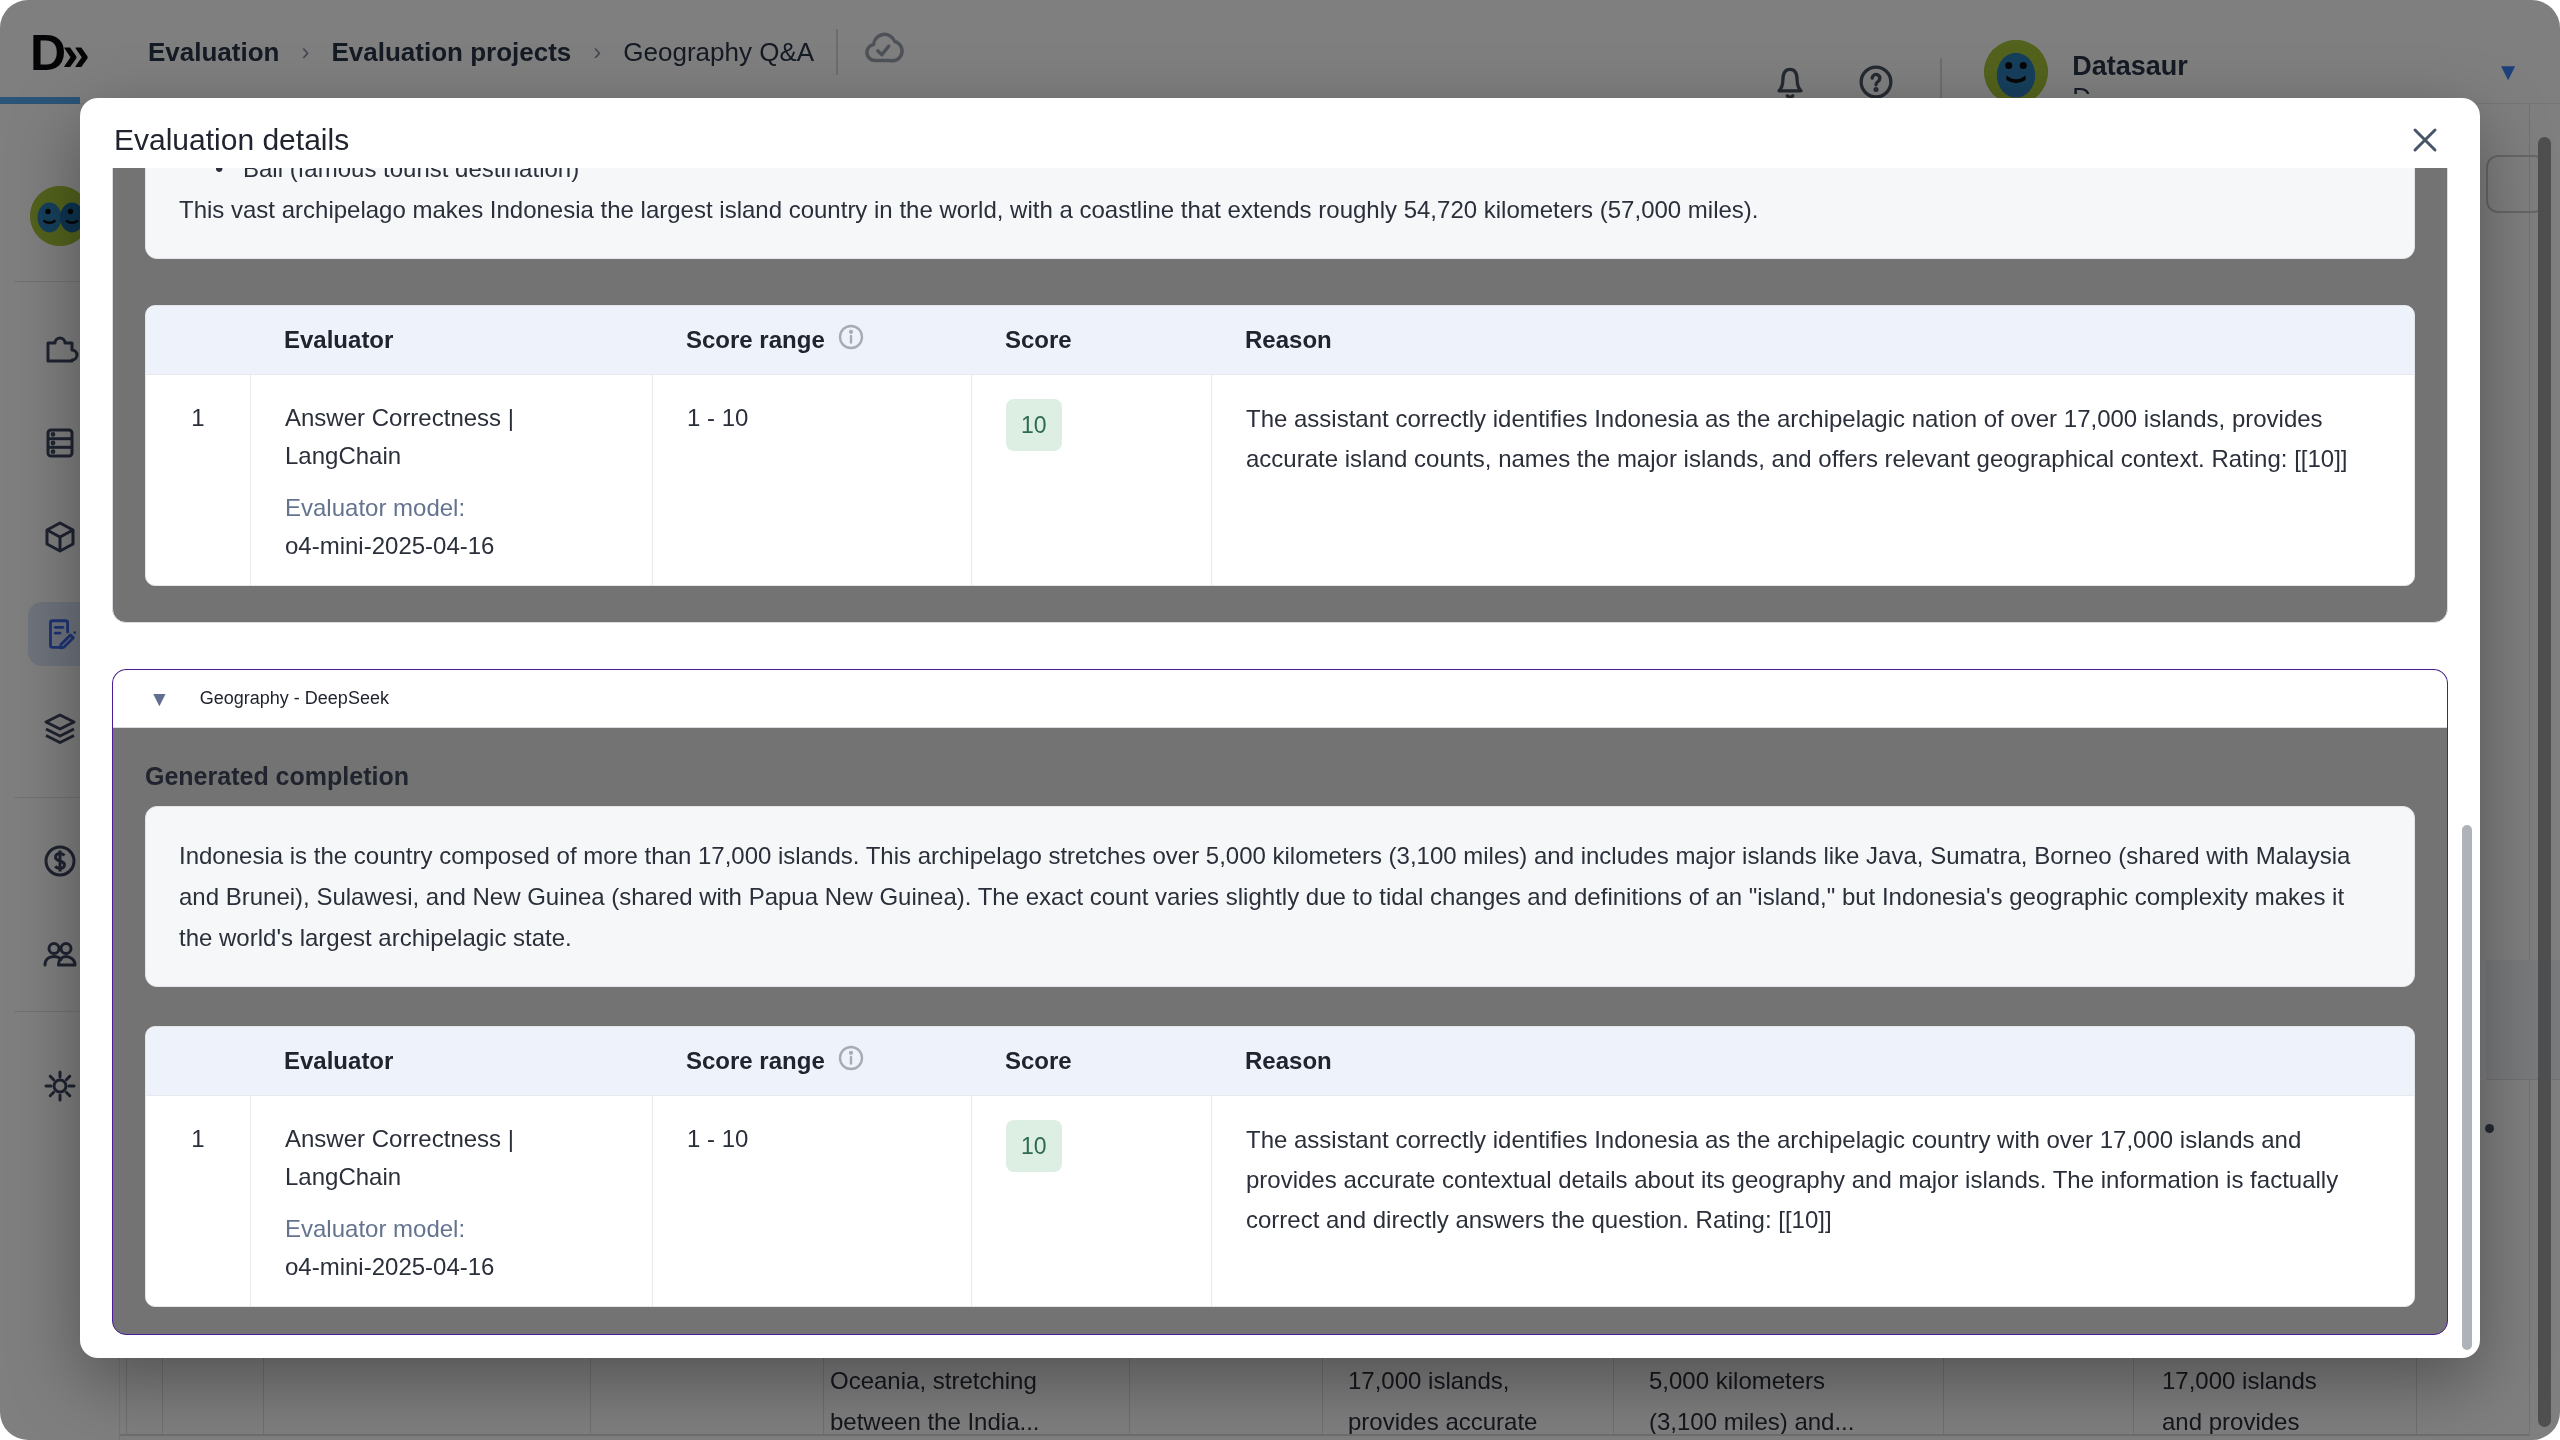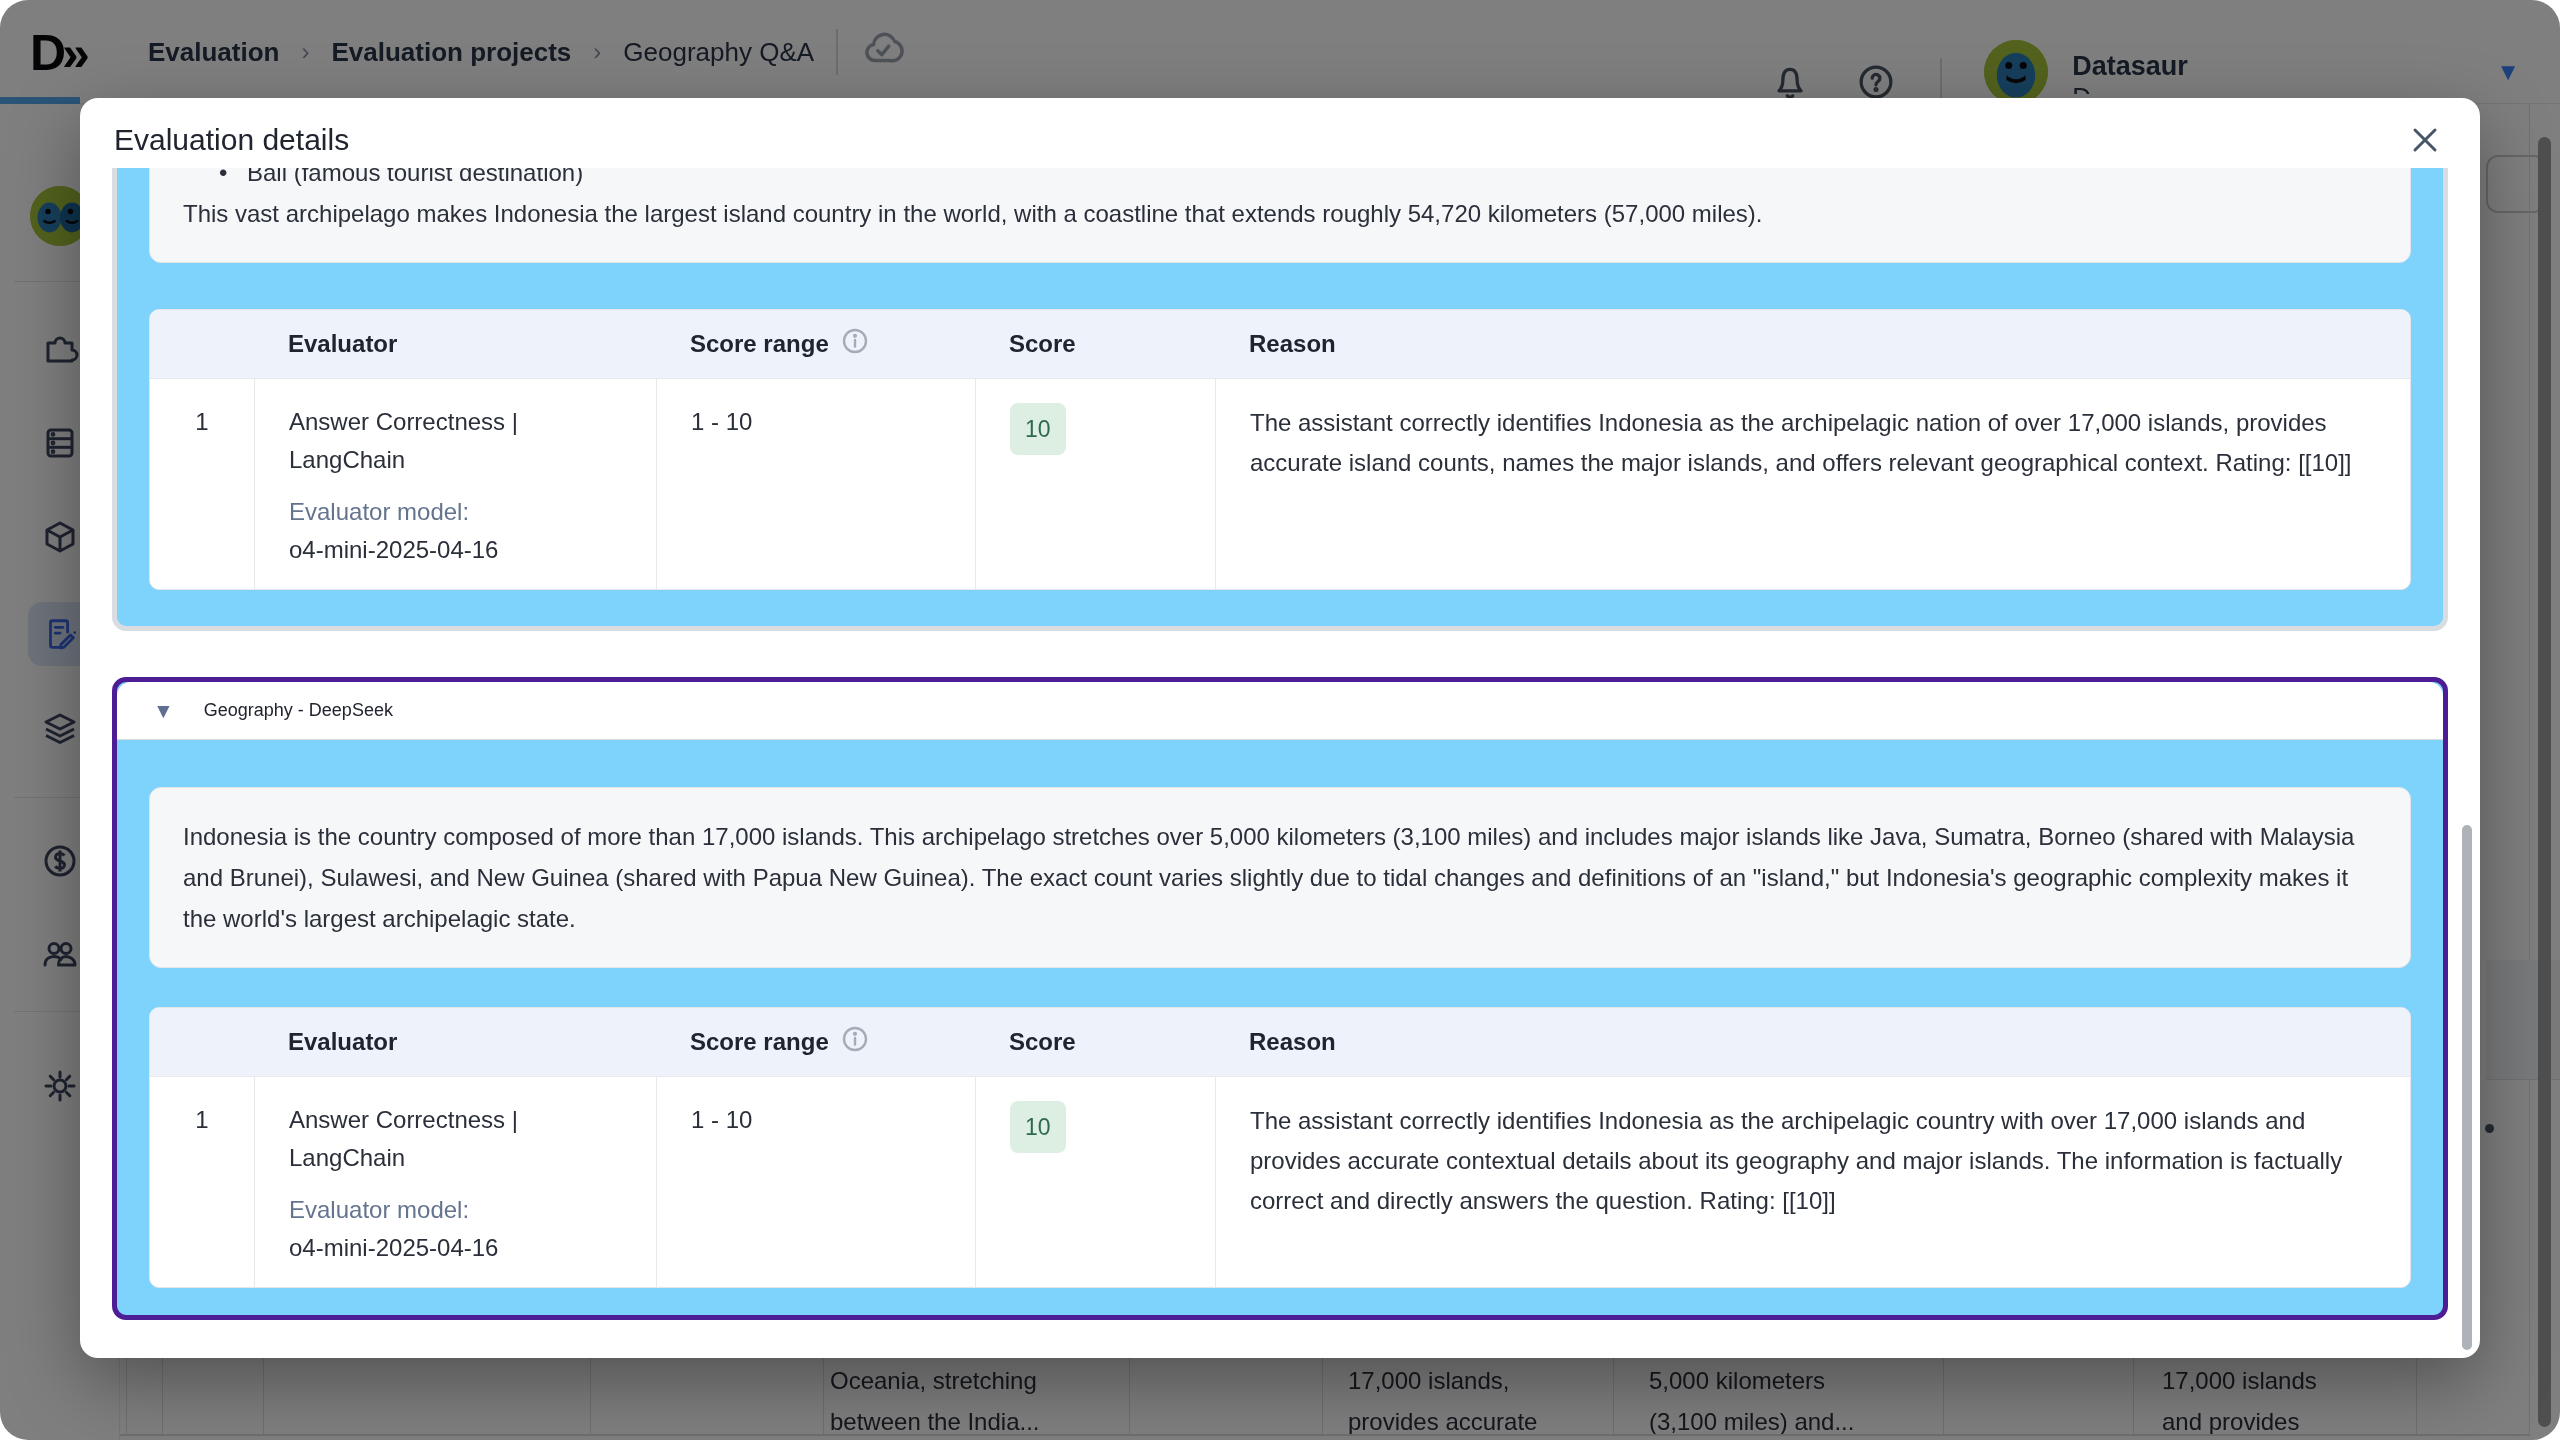--- a/index.html
+++ b/index.html
@@ -49,21 +49,21 @@
   
   .overlay { position:absolute; inset:0; background:rgba(0,0,0,0.5); z-index:10; }
 
   
   .modal { position:absolute; left:80px; top:98px; width:2400px; height:1260px; background:#fff; border-radius:18px; z-index:20; box-shadow:0 24px 70px rgba(0,0,0,0.35); overflow:hidden; }
   .modal-head { height:70px; display:flex; align-items:center; justify-content:space-between; padding:14px 38px 0 34px; }
   .modal-title { font-size:30px; font-weight:normal; color:#20242e; }
   .close-btn { width:34px; height:34px; display:flex; align-items:center; justify-content:center; color:#475569; cursor:pointer; }
   .modal-body { position:relative; height:1190px; margin:0 32px; overflow:hidden; }
 
-  .sect { border:5px solid #4c1d95; border-radius:14px; background:#7dd3fc; }
+  .sect { border:1px solid #4c1d95; border-radius:14px; background:#737373; }
   .sect1 { margin-top:-80px; padding:0 32px 36px; border-color:#d9dce1; }
   .sect2 { margin-top:46px; }
   .sect2-head { height:58px; display:flex; align-items:center; gap:30px; padding-left:36px; background:#fff; border-bottom:1px solid #d9dce1; border-radius:14px 14px 0 0; }
   .tri { color:#5f6e91; font-size:21px; }
   .sect2-title { font-weight:normal; font-size:18px; color:#20242e; }
   .sect2-body { padding:32px 32px 27px; }
   .gen-label { font-weight:bold; font-size:25px; color:#20242e; margin-top:2px; }
 
   .txtbox { background:#f6f7f9; border:1px solid #e3e5e9; border-radius:12px; padding:28px 33px; font-size:24px; line-height:41px; color:#2a2f3a; }
   .box1 { margin-top:30px; }
@@ -312,20 +312,21 @@
           </div>
         </div>
       </div>
 
       <div class="sect sect2">
         <div class="sect2-head">
           <span class="tri">▼</span>
           <span class="sect2-title">Geography - DeepSeek</span>
         </div>
         <div class="sect2-body">
+          <div class="gen-label">Generated completion</div>
           <div class="txtbox box2">Indonesia is the country composed of more than 17,000 islands. This archipelago stretches over 5,000 kilometers (3,100 miles) and includes major islands like Java, Sumatra, Borneo (shared with Malaysia and Brunei), Sulawesi, and New Guinea (shared with Papua New Guinea). The exact count varies slightly due to tidal changes and definitions of an "island," but Indonesia's geographic complexity makes it the world's largest archipelagic state.</div>
 
           <div class="evtable">
             <div class="tr th-row">
               <div class="th"></div>
               <div class="th">Evaluator</div>
               <div class="th">
                 <span>Score range</span>
                 <span class="info-ic">
                   <svg width="28" height="28" viewBox="0 0 28 28" fill="none" stroke="currentColor" stroke-width="2.4" stroke-linecap="round">

